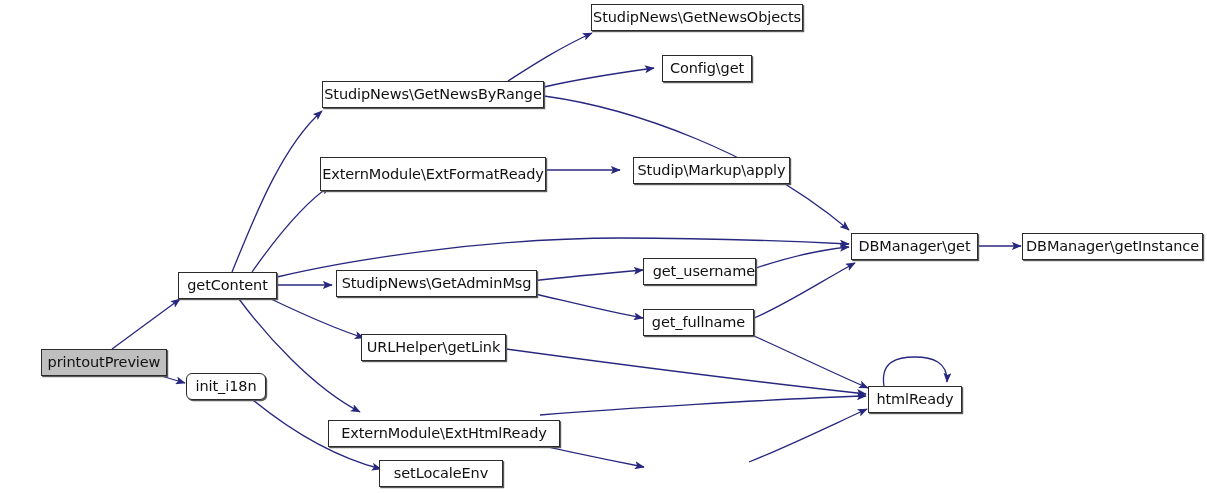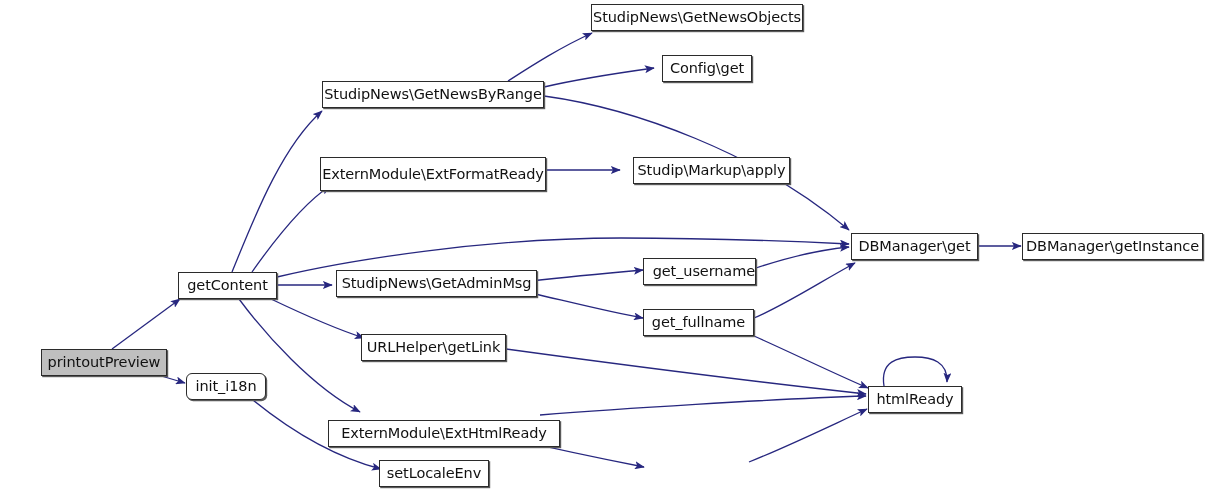--- a/index.html
+++ b/index.html
@@ -132,21 +132,21 @@
   </div>
 
   <div class="node" style="left:361px; top:334px; width:145px; height:27px;">
     <span>URLHelper\getLink</span>
   </div>
 
   <div class="node" style="left:328px; top:420px; width:232px; height:27px;">
     <span>ExternModule\ExtHtmlReady</span>
   </div>
 
-  <div class="node" style="left:379px; top:460px; width:110px; height:27px;">
+  <div class="node" style="left:379px; top:460px; width:124px; height:27px;">
     <span>setLocaleEnv</span>
   </div>
 
   <div class="node" style="left:591px; top:4px; width:212px; height:27px;">
     <span>StudipNews\GetNewsObjects</span>
   </div>
 
   <div class="node" style="left:662px; top:55px; width:90px; height:27px;text-align:center;">
     <span>Config\get</span>
   </div>

